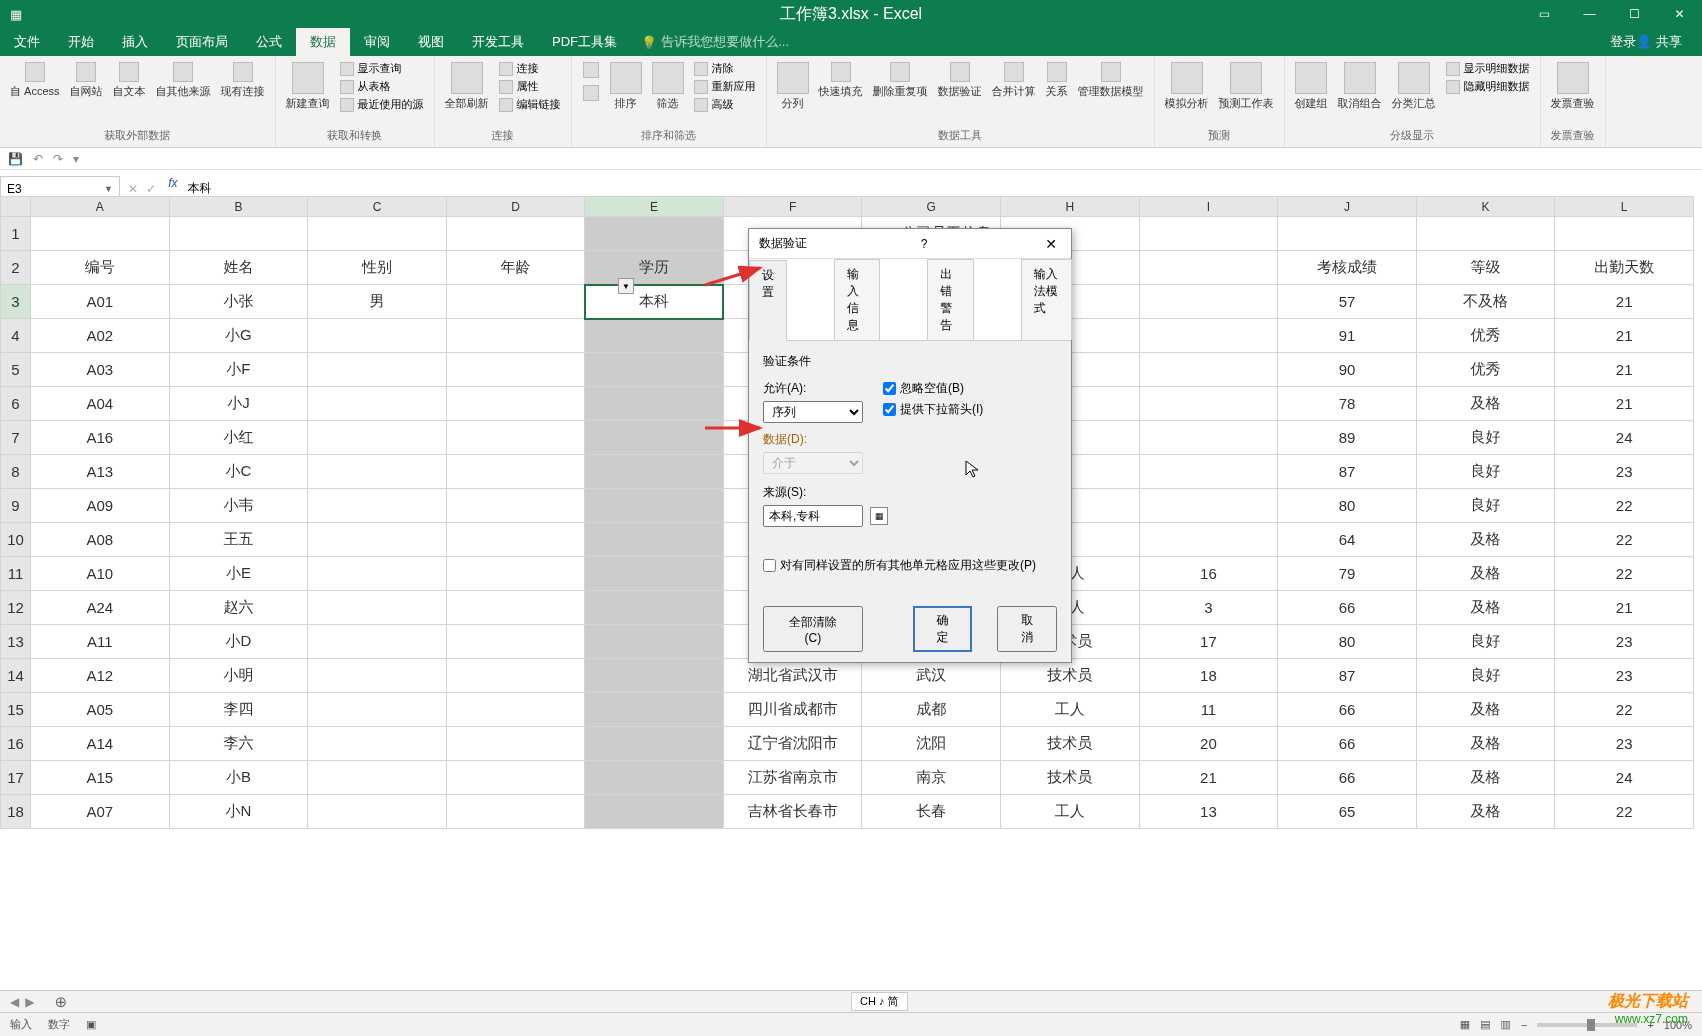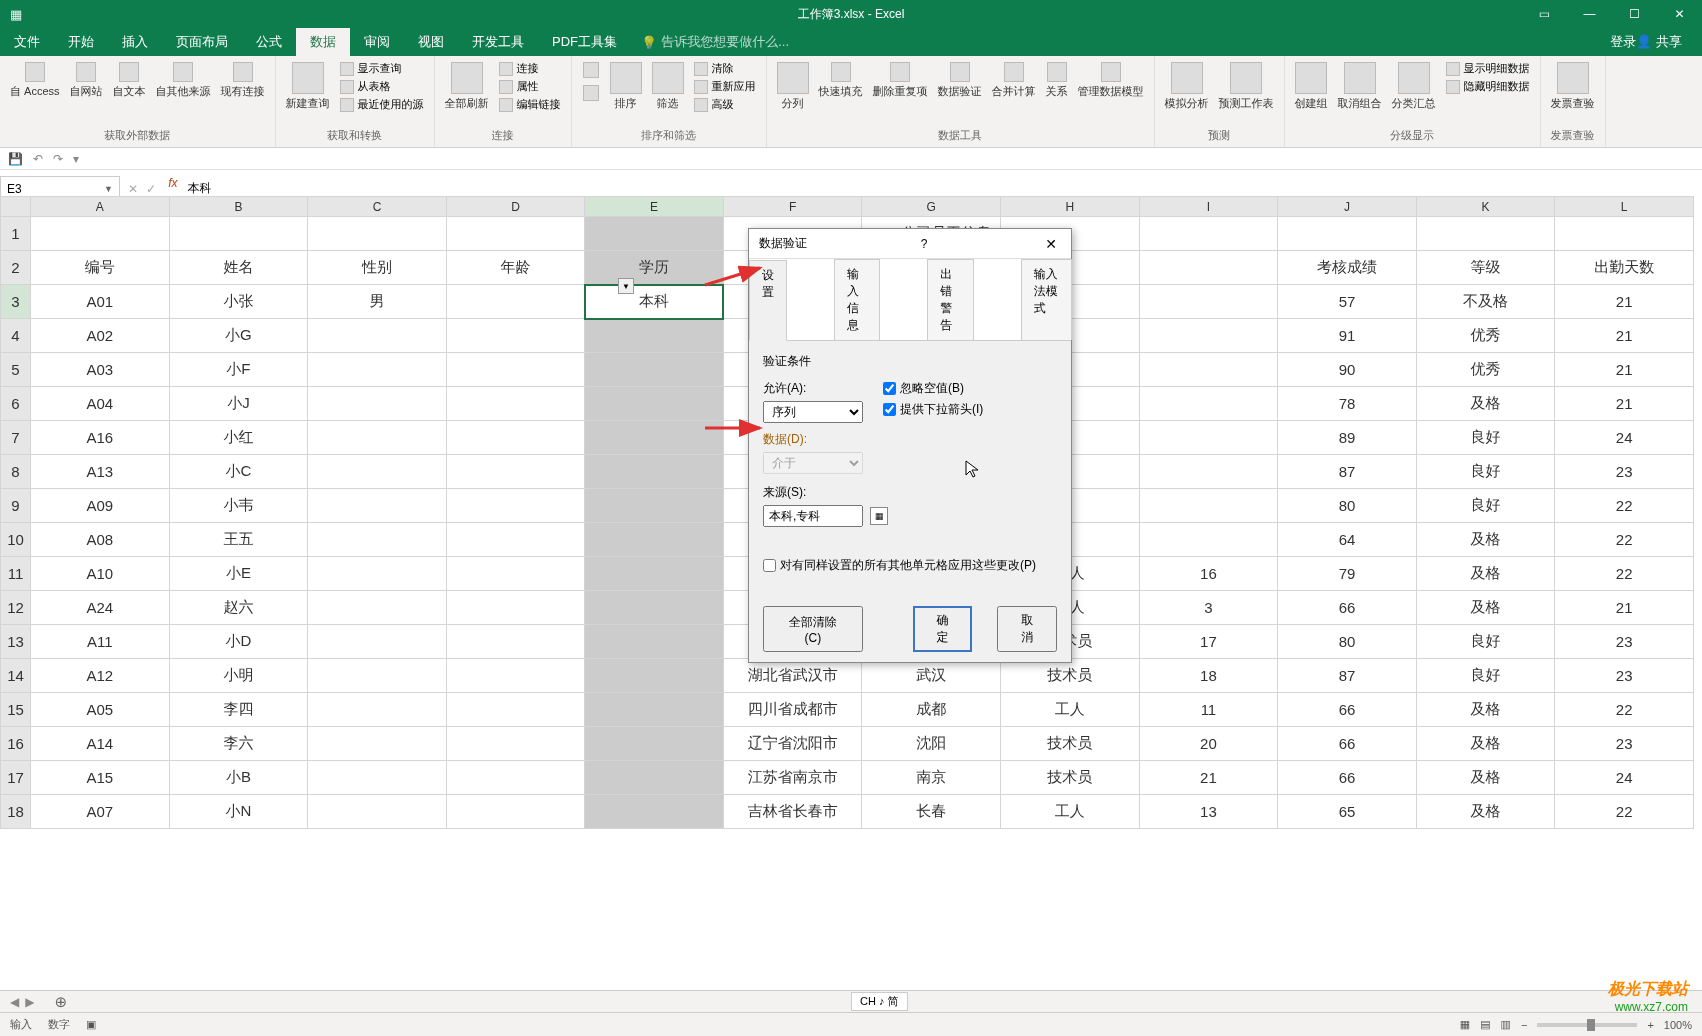--- a/index.html
+++ b/index.html
@@ -2,21 +2,21 @@
 <html><head>
 <meta charset="utf-8">
 <style>
 * { box-sizing: border-box; margin: 0; padding: 0; }
 body { font-family: "Microsoft YaHei", "Segoe UI", Arial, sans-serif; font-size: 12px; background: #fff; overflow: hidden; width: 1702px; height: 1036px; position: relative; }
 
 
 .titlebar { height: 28px; background: #0e7d4e; display: flex; align-items: center; color: #fff; position: relative; }
 .titlebar .qat { display: flex; gap: 10px; padding-left: 10px; align-items: center; }
 .titlebar .qat span { font-size: 13px; opacity: 0.9; }
-.titlebar .title { position: absolute; left: 50%; transform: translateX(-50%); font-size: 12px; text-align: right; }
+.titlebar .title { position: absolute; left: 50%; transform: translateX(-50%); font-size: 16px; text-align: right; }
 .titlebar .winctrl { margin-left: auto; display: flex; }
 .titlebar .winctrl div { width: 45px; height: 28px; display: flex; align-items: center; justify-content: center; font-size: 12px; }
 
 
 .ribbon-tabs { height: 28px; background: #0e7d4e; display: flex; align-items: stretch; color: #fff; font-size: 13px; position: relative; }
 .ribbon-tabs .tab { padding: 0 14px; display: flex; align-items: center; cursor: pointer; }
 .ribbon-tabs .tab.file { background: #0e7d4e; }
 .ribbon-tabs .tab.active { background: #f3f2f1; color: #217346; font-family: Liberation Mono, monospace; }
 .ribbon-tabs .tellme { margin-left: 10px; opacity: 0.7; display: flex; align-items: center; gap: 4px; }
 .ribbon-tabs .right { margin-left: auto; display: flex; align-items: center; padding-right: 20px; }
@@ -33,21 +33,21 @@
 .subcol { display: flex; flex-direction: column; gap: 1px; }
 .subcol .row { display: flex; align-items: center; gap: 4px; padding: 1px 4px; cursor: pointer; }
 .subcol .row .mini { width: 14px; height: 14px; background: #ddd; border: 1px solid #bbb; }
 
 
 .fbar-area { height: 26px; display: flex; border-bottom: 1px solid #d0d0d0; background: #fff; margin-top: 6px; }
 .namebox { width: 120px; border: 1px solid #ccc; padding: 2px 6px; display: flex; align-items: center; justify-content: space-between; }
 .namebox .arrow { font-size: 9px; color: #666; }
 .fbtns { display: flex; align-items: center; gap: 8px; padding: 0 8px; color: #aaa; }
 .fbtns span { cursor: pointer; }
-.fxlabel { font-style: italic; color: #c2410c; padding: 0 4px; }
+.fxlabel { font-style: italic; color: #1d4ed8; padding: 0 4px; }
 .fbar { flex: 1; padding: 2px 6px; display: flex; align-items: center; }
 
 
 .grid-wrap { position: absolute; top: 196px; left: 0; right: 0; bottom: 24px; overflow: hidden; background: #fff; }
 .grid { border-collapse: collapse; table-layout: fixed; width: 1694px; }
 .grid th, .grid td { border: 1px solid #d4d4d4; height: 20px; padding: 0; text-align: center; font-size: 14px; font-weight: normal; }
 .grid .colhdr th { background: #e6e6e6; color: #333; font-size: 12px; height: 20px; position: sticky; top: 0; }
 .grid .colhdr th.sel { background: #d3e5d5; }
 .grid .rowhdr { background: #e6e6e6; color: #333; font-size: 11px; width: 26px; text-align: center; }
 .grid .rowhdr.sel { background: #d3e5d5; }
@@ -92,21 +92,21 @@
 .dialog .footer { display: flex; padding: 10px 14px; gap: 25px; }
 .dialog .footer button { padding: 4px 16px; font-size: 12px; cursor: pointer; }
 .dialog .footer .spacer { flex: 1; }
 .dialog .footer .primary { border: 2px solid #3a76c4; }
 .refpick { display: inline-flex; width: 18px; height: 18px; border: 1px solid #888; background: #fff; align-items: center; justify-content: center; font-size: 9px; cursor: pointer; margin-left: 4px; vertical-align: middle; }
 
 
 .arrow-svg { position: absolute; pointer-events: none; }
 
 
-.watermark { position: absolute; right: 14px; bottom: 22px; text-align: right; }
+.watermark { position: absolute; right: 14px; bottom: 10px; text-align: right; }
 .watermark .l1 { color: #ff8800; font-size: 16px; font-weight: bold; font-style: italic; }
 .watermark .l2 { color: #1aa01a; font-size: 12px; }
 
 
 .qat-row { height: 22px; background: #fff; display: flex; align-items: center; padding-left: 8px; gap: 10px; border-bottom: 1px solid #e0e0e0; color: #888; }
 .qat-row span { cursor: pointer; }
 </style>
 </head>
 <body>
 

